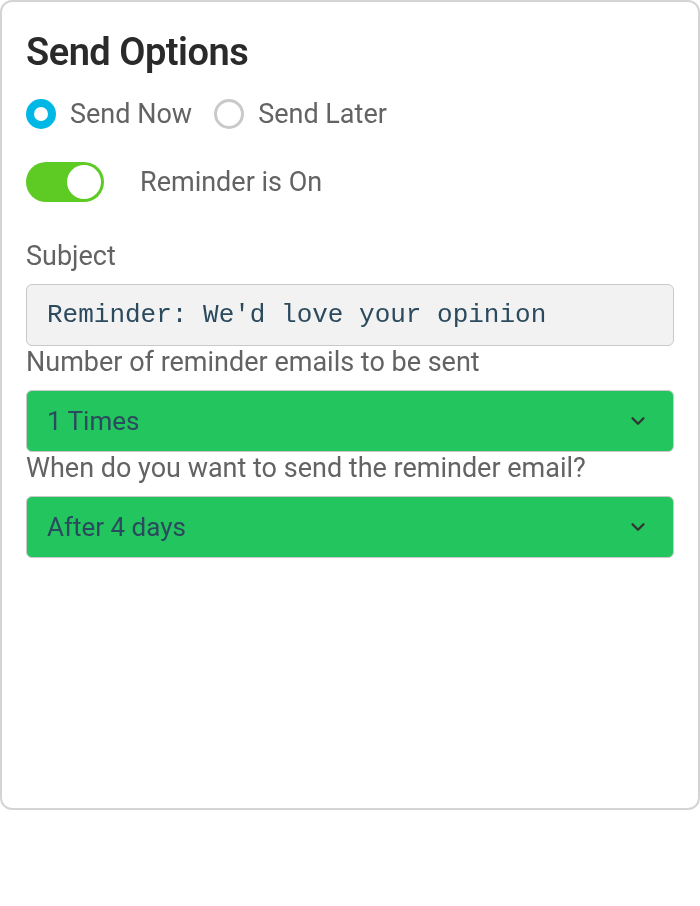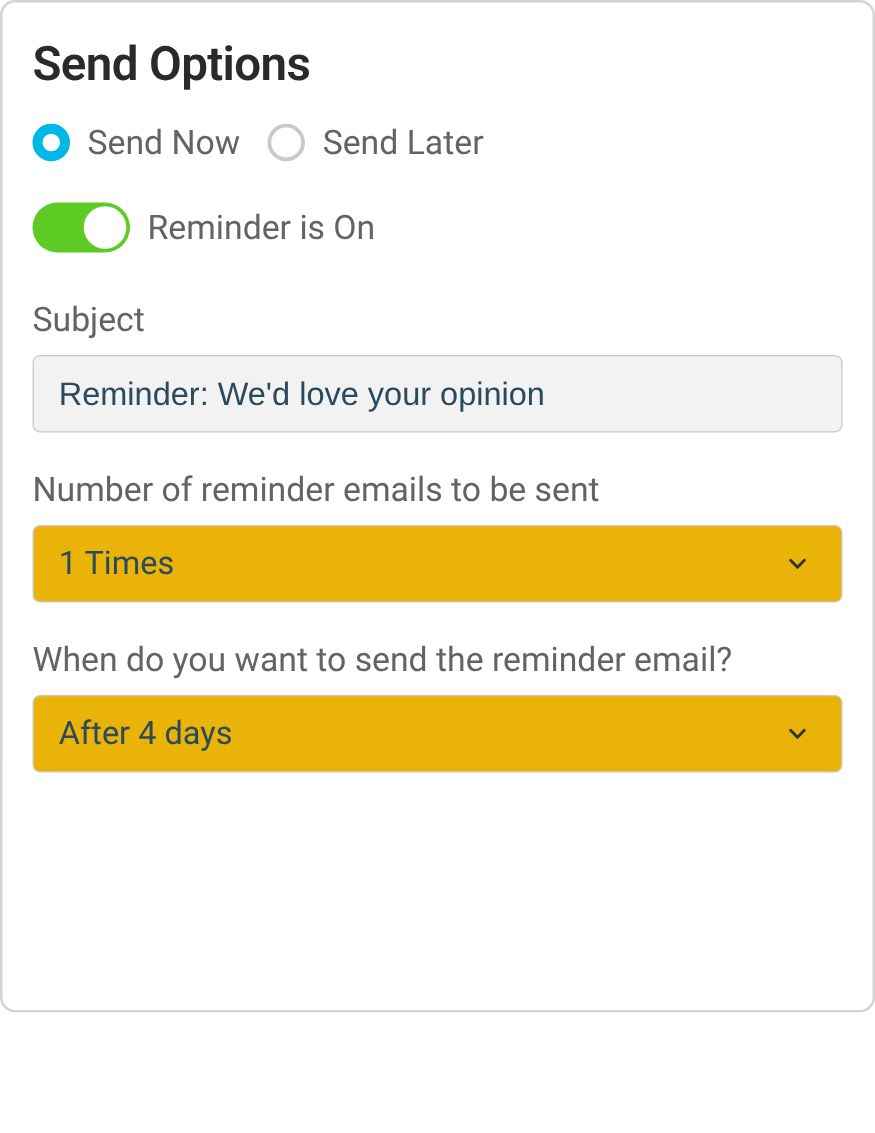--- a/index.html
+++ b/index.html
@@ -57,21 +57,21 @@
       border: 3px solid #c9c9c9;
       background: #fff;
     }
     .radio-label {
       font-size: 27px;
       color: #636363;
     }
     .toggle-row {
       display: flex;
       align-items: center;
-      gap: 14px;
+      gap: 36px;
       margin-bottom: 38px;
     }
     .toggle {
       width: 78px;
       height: 40px;
       background: #5ecb25;
       border-radius: 20px;
       position: relative;
       cursor: pointer;
     }
@@ -82,59 +82,58 @@
       border-radius: 50%;
       position: absolute;
       top: 3px;
       right: 3px;
     }
     .toggle-label {
       font-size: 27px;
       color: #636363;
     }
     .field-group {
-      margin-bottom: 30px;
     }
     .field-label {
       font-size: 27px;
       color: #636363;
       margin-bottom: 12px;
       display: block;
     }
     .text-input {
       width: 100%;
       height: 62px;
       border: 1px solid #c9c9c9;
       border-radius: 6px;
       background: #f2f2f2;
       padding: 0 20px;
       font-size: 26px;
       color: #2c4a5e;
-      font-family: Liberation Sans, sans-serif;
+      font-family: Liberation Mono, monospace;
       outline: none;
     }
     .textarea-input {
       width: 100%;
       height: 120px;
       border: 1px solid #c9c9c9;
       border-radius: 6px;
       background: #fff;
       padding: 14px 18px;
       font-size: 26px;
       color: #2c4a5e;
       font-family: inherit;
       resize: vertical;
       outline: none;
     }
     .select-wrap {
       width: 100%;
       height: 62px;
       border: 1px solid #c9c9c9;
       border-radius: 6px;
-      background: #eab308;
+      background: #22c55e;
       display: flex;
       align-items: center;
       justify-content: space-between;
       padding: 0 24px 0 20px;
       cursor: pointer;
     }
     .select-value {
       font-size: 26px;
       color: #2c4a5e;
     }

